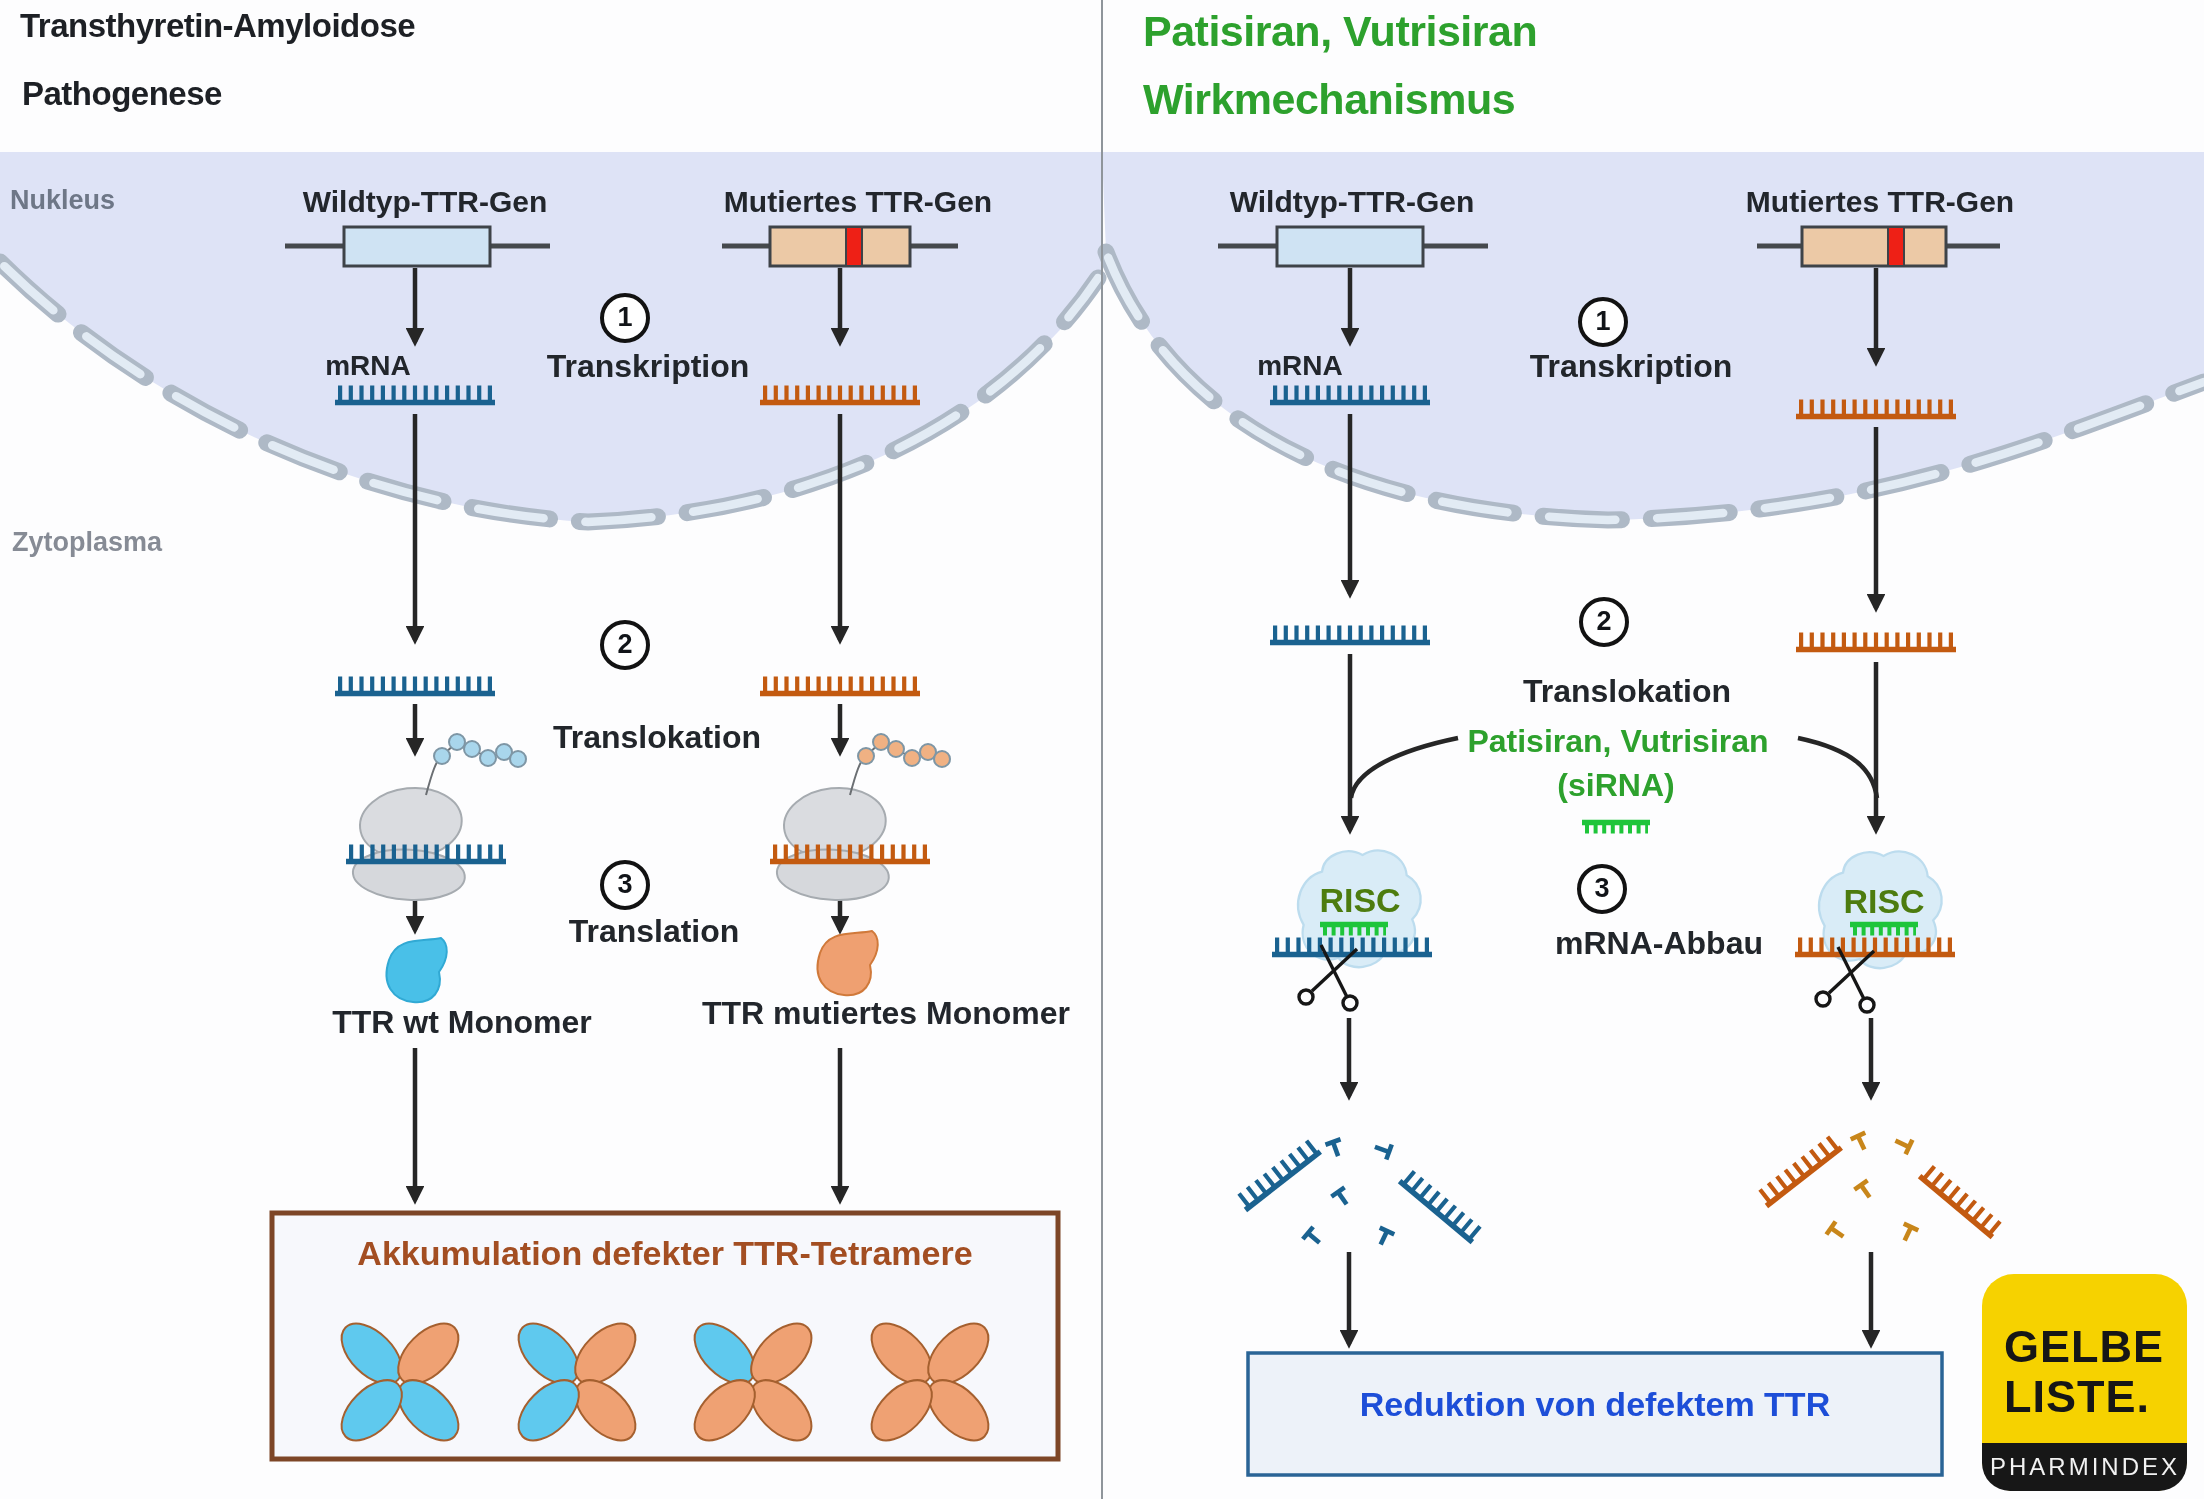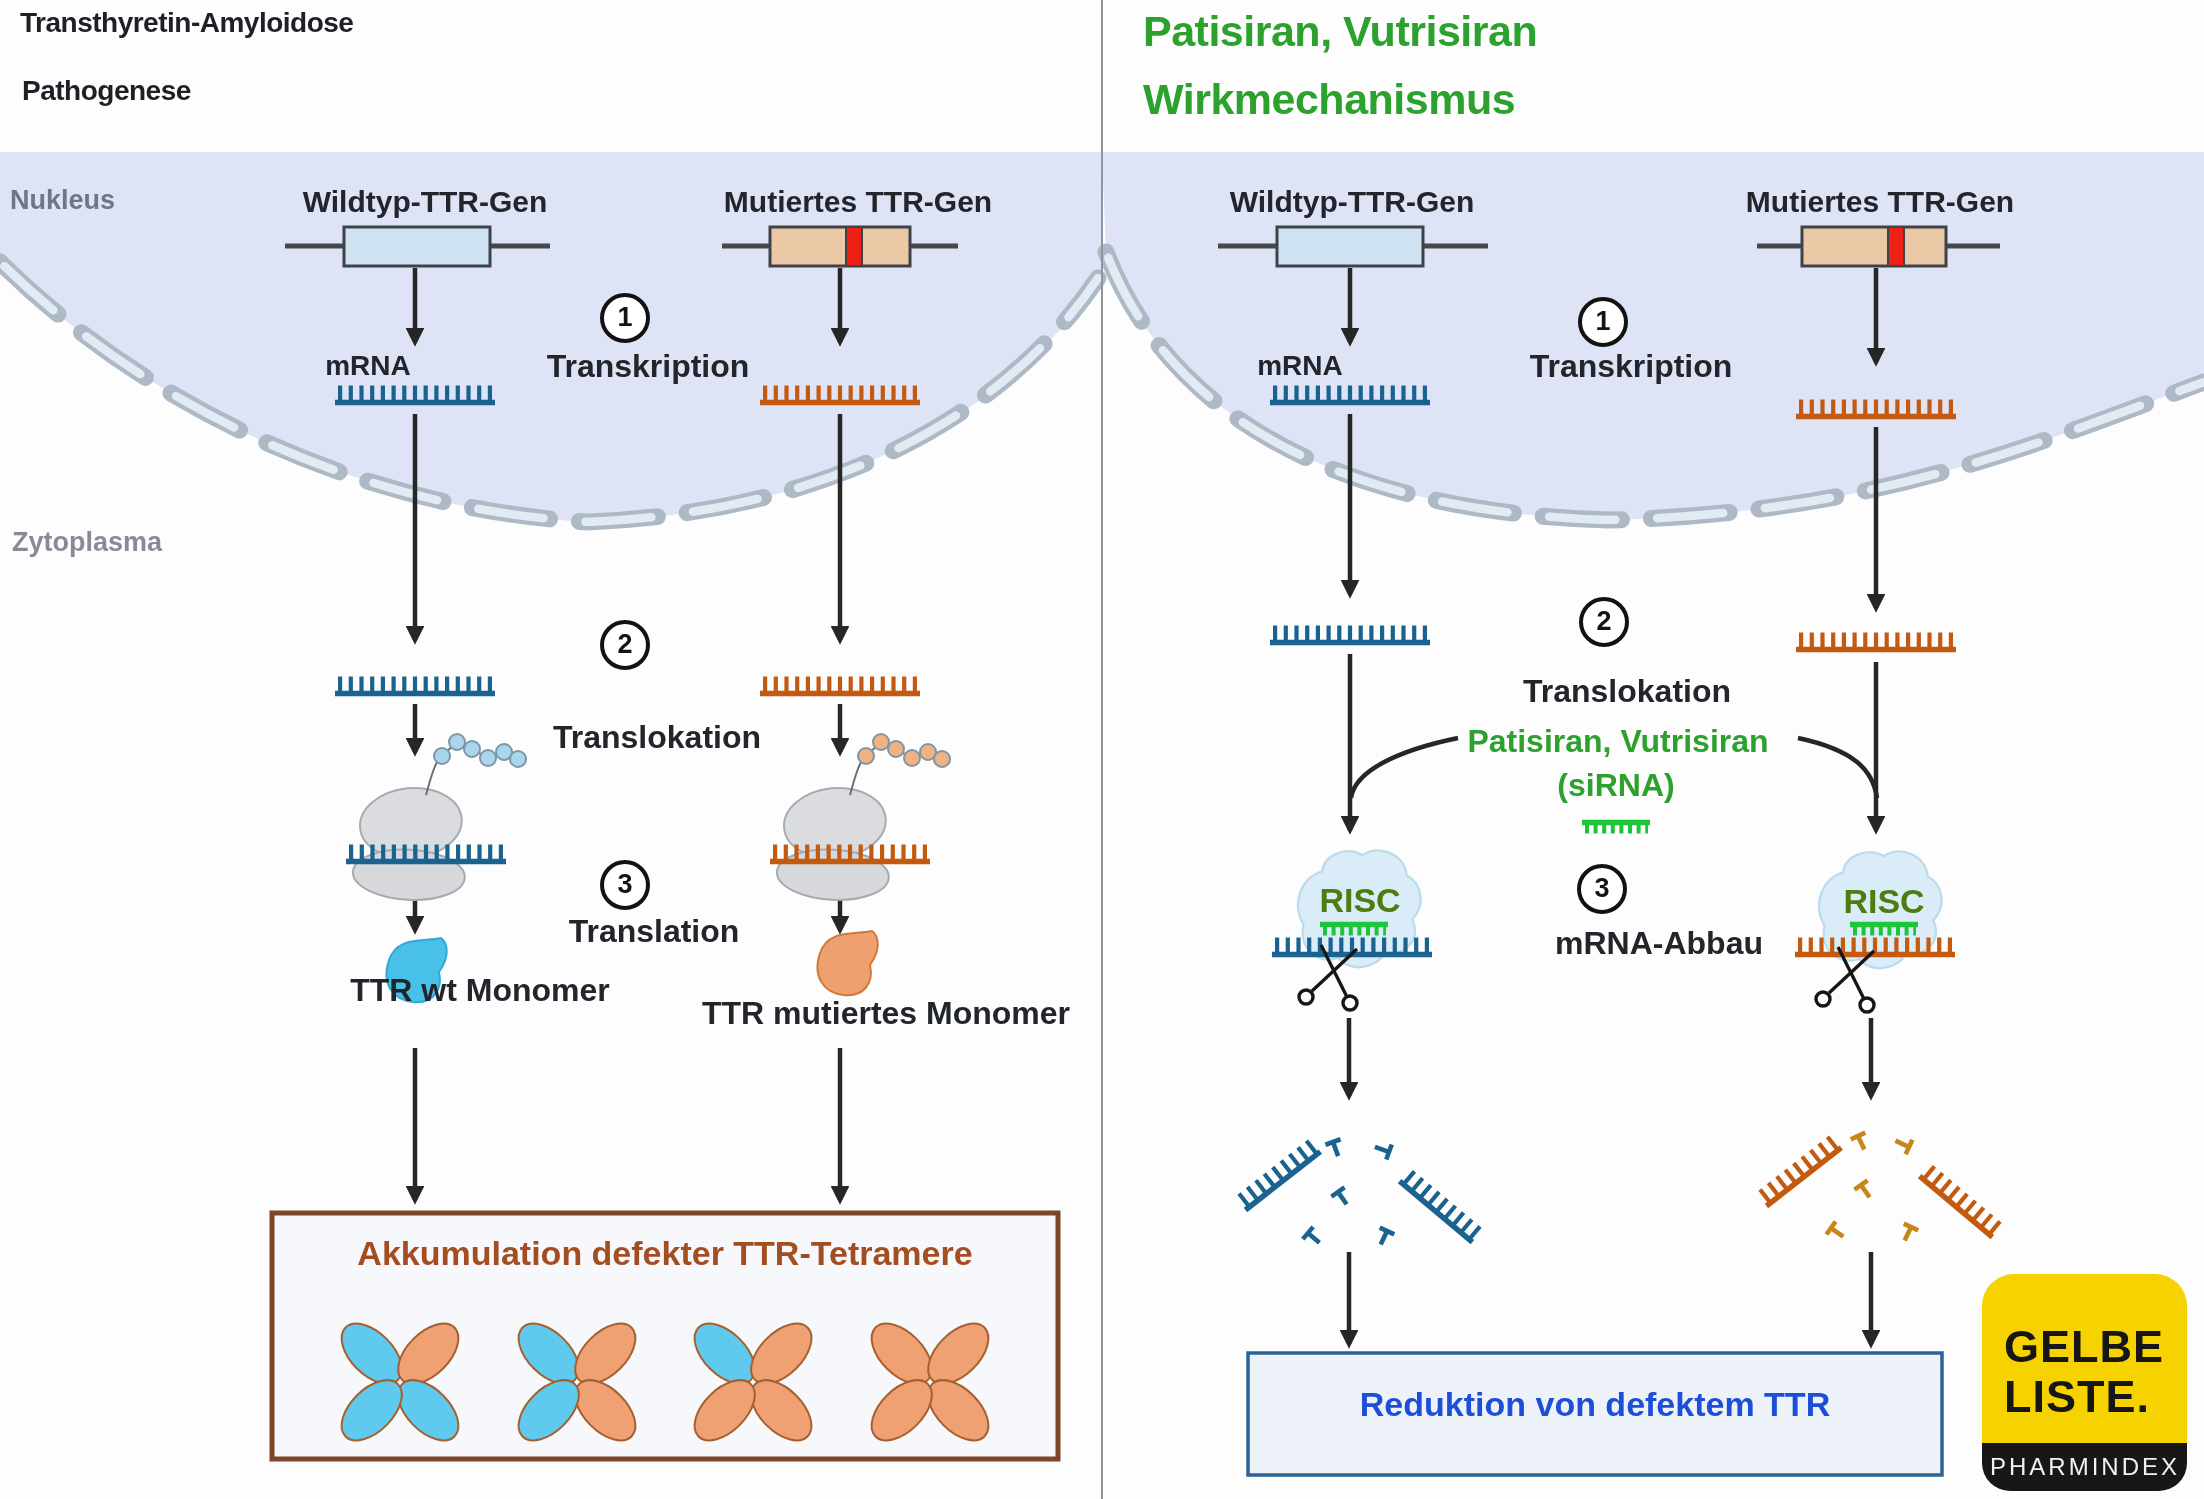--- a/index.html
+++ b/index.html
@@ -2,21 +2,21 @@
 <html><head>
 <meta charset="utf-8">
 <style>
   html,body{margin:0;padding:0;background:#ffffff;}
   .canvas{position:relative;width:2204px;height:1499px;background:#fdfdfe;overflow:hidden;
           font-family:"Liberation Sans",sans-serif;}
   svg{position:absolute;left:0;top:0;z-index:1;}
   .t{position:absolute;white-space:nowrap;font-weight:700;z-index:3;line-height:1.1;}
   .cx{transform:translateX(-50%);text-align:left;}
   .cc{transform:translate(-50%,-50%);text-align:center;}
-  .h1{font-size:28px;color:#1d2025;letter-spacing:-0.5px;}
+  .h1{font-size:33px;color:#1d2025;letter-spacing:-0.5px;}
   .h1g{font-size:43px;color:#2da12d;letter-spacing:-0.5px;}
   .genelab{font-size:30px;color:#22262c;}
   .mrnalab{font-size:28px;color:#22262c;}
   .steplab{font-size:32px;color:#22262b;}
   .num{font-size:27px;color:#111418;}
   .monolab{font-size:32px;color:#22262c;}
   .accumlab{font-size:34px;color:#a34e22;}
   .green32{font-size:32px;color:#2da12d;}
   .risclab{font-size:34px;color:#4d7c0f;}
   .resultlab{font-size:34px;color:#1d4ed8;}
@@ -257,21 +257,21 @@
 <div class="t genelab cx" style="left:858px;top:185px;">Mutiertes TTR-Gen</div>
 <div class="t mrnalab cx" style="left:368px;top:351px;">mRNA</div>
 
 <div class="t num cc" style="left:625px;top:318px;">1</div>
 <div class="t steplab cx" style="left:648px;top:349px;">Transkription</div>
 <div class="t num cc" style="left:625px;top:645px;">2</div>
 <div class="t steplab cx" style="left:657px;top:720px;">Translokation</div>
 <div class="t num cc" style="left:625px;top:885px;">3</div>
 <div class="t steplab cx" style="left:634px;top:914px;margin-left:20px;">Translation</div>
 
-<div class="t monolab cx" style="left:462px;top:973px;margin-left:18px;">TTR wt Monomer</div>
+<div class="t monolab cx" style="left:462px;top:1005px;">TTR wt Monomer</div>
 <div class="t monolab cx" style="left:886px;top:996px;">TTR mutiertes Monomer</div>
 <div class="t accumlab cx" style="left:665px;top:1235px;">Akkumulation defekter TTR-Tetramere</div>
 
 <div class="t genelab cx" style="left:1352px;top:185px;">Wildtyp-TTR-Gen</div>
 <div class="t genelab cx" style="left:1880px;top:185px;">Mutiertes TTR-Gen</div>
 <div class="t mrnalab cx" style="left:1300px;top:351px;">mRNA</div>
 
 <div class="t num cc" style="left:1603px;top:322px;">1</div>
 <div class="t steplab cx" style="left:1631px;top:349px;">Transkription</div>
 <div class="t num cc" style="left:1604px;top:622px;">2</div>

